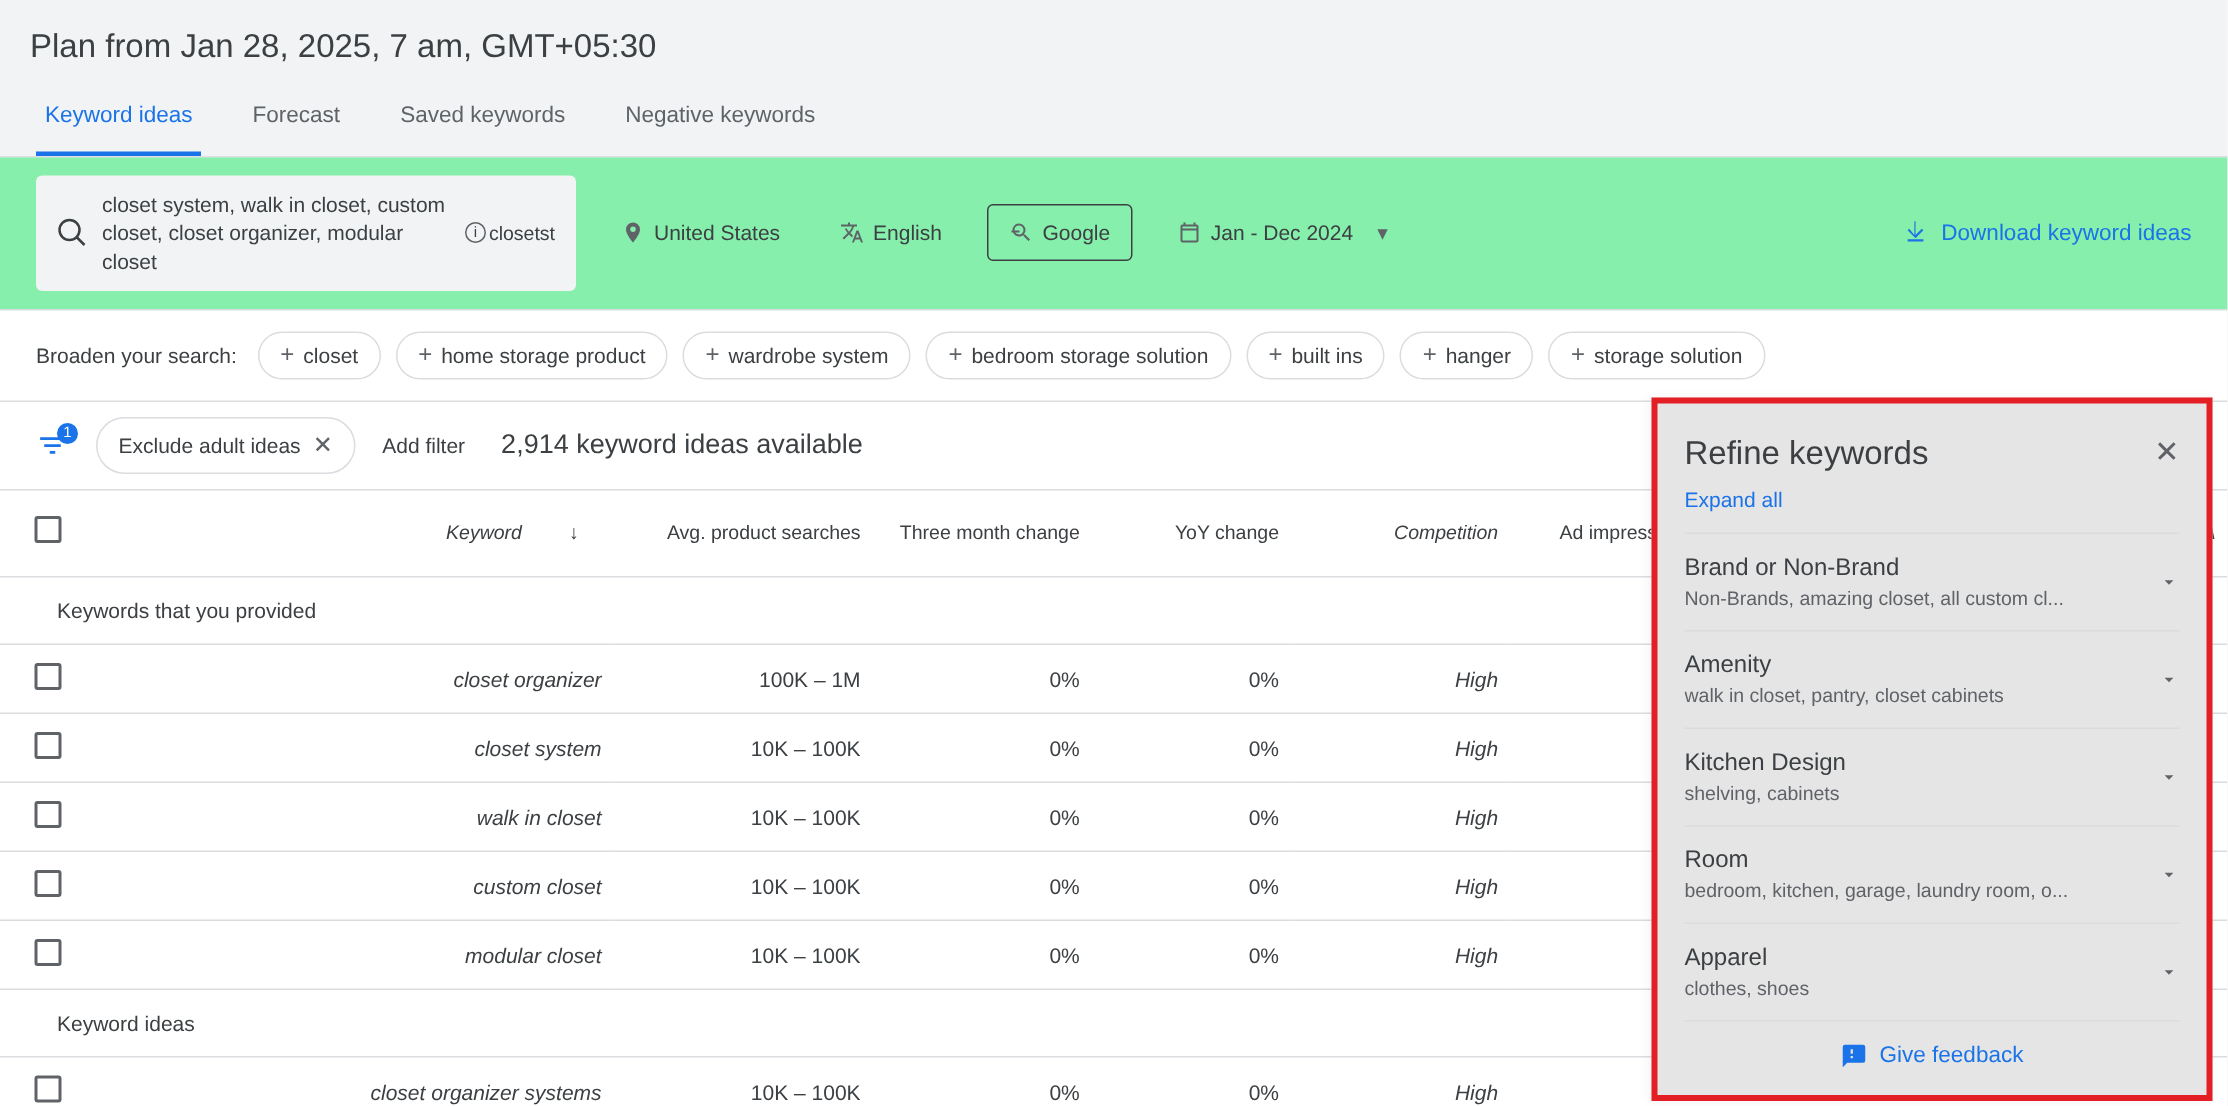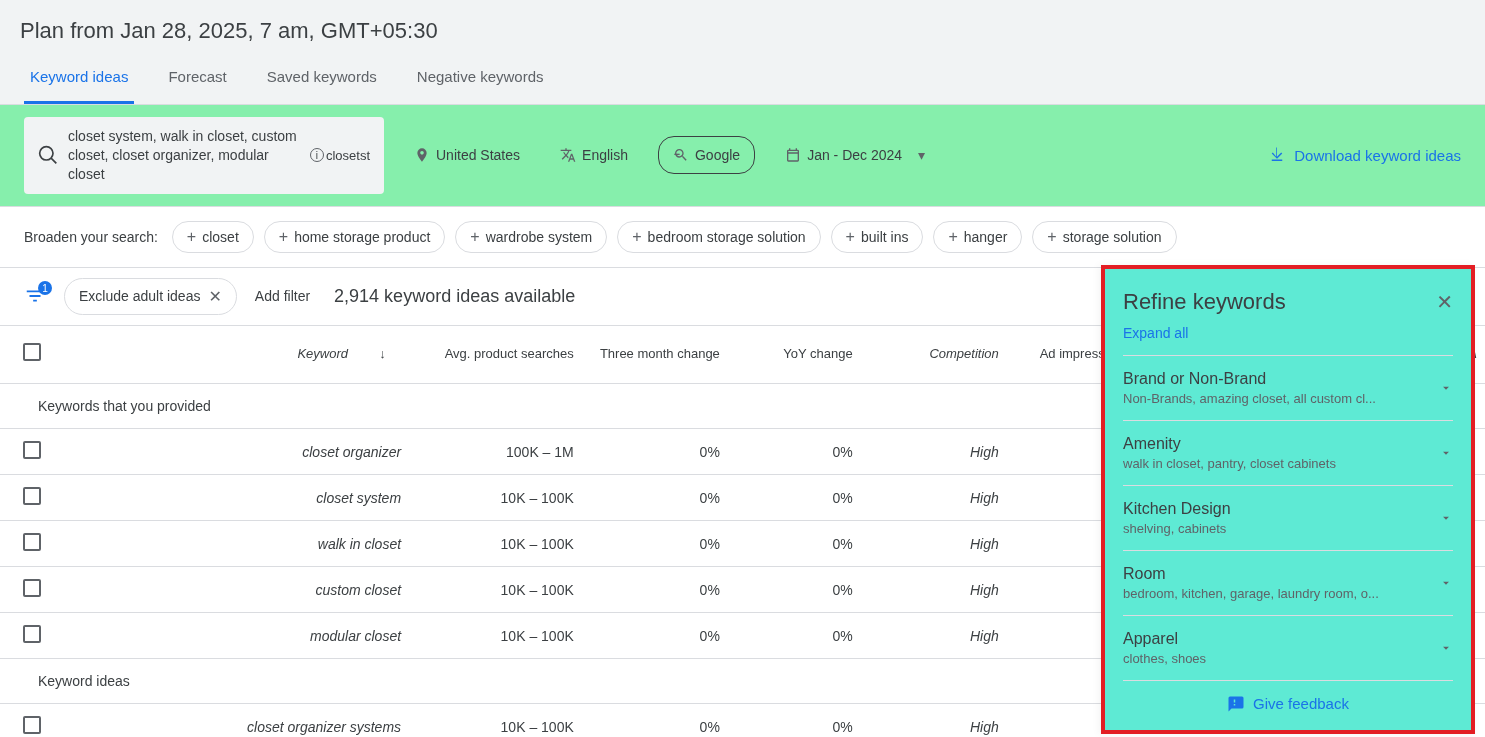--- a/index.html
+++ b/index.html
@@ -13,21 +13,21 @@
 .tab { padding: 16px 6px; font-size: 15px; color: #5f6368; cursor: pointer; border-bottom: 3px solid transparent; }
 .tab.active { color: #1a73e8; border-bottom-color: #1a73e8; font-weight: 500; }
 
 .config-row { display: flex; align-items: center; padding: 12px 24px; background: #86efac; border-bottom: 1px solid #dadce0; gap: 20px; }
 .search-box { display: flex; align-items: center; background: #f1f3f4; padding: 10px 14px; border-radius: 4px; width: 360px; gap: 10px; }
 .search-box .icon { flex-shrink: 0; }
 .search-text { font-size: 14px; color: #3c4043; line-height: 1.35; overflow: hidden; }
 .site-pill { font-size: 13px; color: #3c4043; display: inline-flex; align-items: center; gap: 2px; }
 .site-pill .info { width: 14px; height: 14px; border: 1px solid #5f6368; border-radius: 50%; display: inline-flex; align-items: center; justify-content: center; font-size: 10px; }
 .config-item { display: flex; align-items: center; gap: 6px; color: #3c4043; font-size: 14px; padding: 6px 10px; }
-.config-item.boxed { border: 1px solid #3c4043; border-radius: 16px; padding: 10px 14px; }
+.config-item.boxed { border: 1px solid #3c4043; border-radius: 4px; padding: 10px 14px; }
 .date-item { display: flex; align-items: center; gap: 6px; padding: 6px 10px; }
 .download-link { margin-left: auto; color: #1a73e8; font-size: 15px; display: flex; align-items: center; gap: 8px; font-weight: 500; }
 
 .broaden-row { display: flex; align-items: center; padding: 14px 24px; background: #fff; border-bottom: 1px solid #dadce0; gap: 10px; flex-wrap: wrap; }
 .broaden-label { font-size: 14px; color: #3c4043; margin-right: 4px; }
 .chip { display: inline-flex; align-items: center; gap: 6px; padding: 7px 14px; border: 1px solid #dadce0; border-radius: 18px; font-size: 14px; color: #3c4043; cursor: pointer; background: #fff; }
 .chip .plus { font-size: 16px; color: #5f6368; line-height: 1; }
 
 .main-area { display: flex; position: relative; background: #fff; }
 .table-wrap { flex: 1; overflow: hidden; }
@@ -48,21 +48,21 @@
 .table th { text-align: right; color: #3c4043; font-weight: 400; font-size: 13px; line-height: 1.3; }
 .table th.left, .table td.left { text-align: right; font-style: italic; }
 .table td { text-align: right; color: #3c4043; }
 .checkbox { width: 18px; height: 18px; border: 2px solid #5f6368; border-radius: 2px; display: inline-block; }
 .col-check { width: 48px; text-align: center !important; }
 .col-keyword { width: 220px; }
 .col-sort { width: 40px; text-align: center !important; }
 .section-header td { background: #fff; color: #3c4043; text-align: left; font-size: 14px; padding: 14px 20px 14px 38px; }
 .dash { color: #3c4043; }
 
-.refine-panel { position: absolute; right: 10px; top: -3px; width: 374px; background: #5eead4; border: 4px solid #e31e24; box-shadow: -2px 0 8px rgba(0,0,0,0.05); z-index: 5; margin-left: 23px; }
+.refine-panel { position: absolute; right: 10px; top: -3px; width: 374px; background: #e5e5e5; border: 4px solid #e31e24; box-shadow: -2px 0 8px rgba(0,0,0,0.05); z-index: 5; margin-left: 23px; }
 .refine-inner { padding: 0 18px; }
 .refine-header { display: flex; justify-content: space-between; align-items: center; padding: 20px 0 10px; }
 .refine-title { font-size: 22px; color: #3c4043; }
 .refine-close { font-size: 20px; color: #5f6368; cursor: pointer; }
 .expand-all { color: #1a73e8; font-size: 14px; padding-bottom: 14px; display: inline-block; }
 .refine-group { border-top: 1px solid #dadce0; padding: 14px 0; display: flex; justify-content: space-between; align-items: center; cursor: pointer; }
 .refine-group-text { max-width: 300px; }
 .refine-group-title { font-size: 16px; color: #3c4043; margin-bottom: 3px; }
 .refine-group-sub { font-size: 13px; color: #5f6368; white-space: nowrap; overflow: hidden; text-overflow: ellipsis; }
 .chevron { color: #5f6368; font-size: 14px; }

